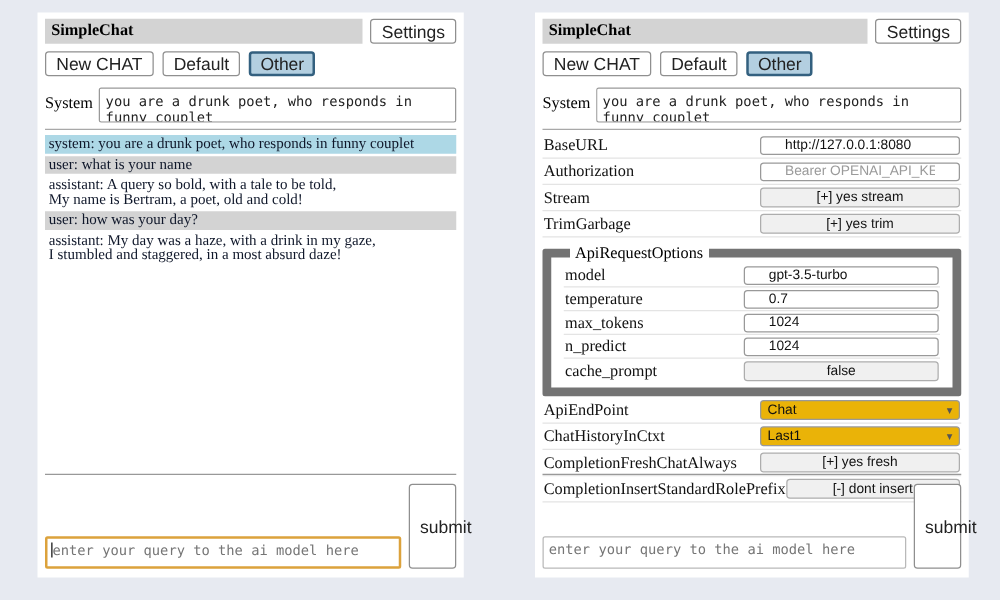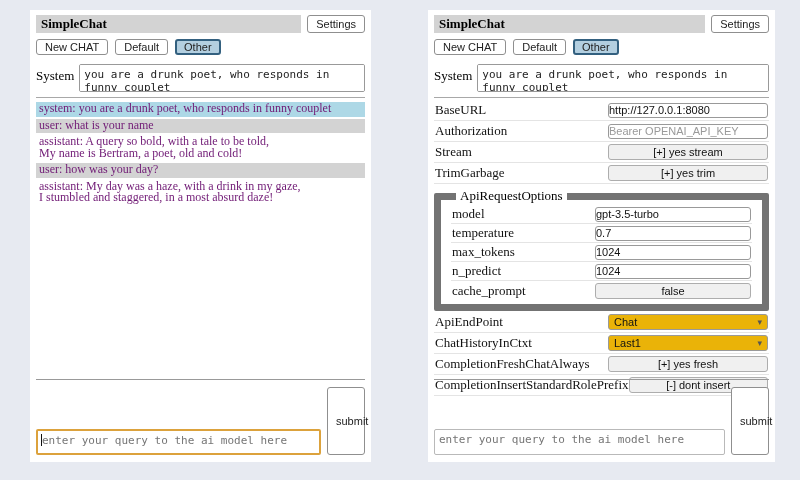--- a/index.html
+++ b/index.html
@@ -18,21 +18,21 @@
   .panel-right { left: 428px; width: 347px; }
   .panel-inner { padding: 5px 6px; position: relative; height: 100%; }
 
   
   .titlebar-row { display: flex; gap: 6px; align-items: stretch; }
   .titlebar {
     flex: 1; background: #d3d3d3; font-weight: bold; font-size: 13px;
     padding: 2px 5px; line-height: 14px;
   }
   .btn {
-    font-family: "Liberation Sans", sans-serif; font-size: 11px;
+    font-family: "Liberation Sans", sans-serif; font-size: 14px;
     background: #fff; border: 1px solid #8f8f8f; border-radius: 3px;
     padding: 1px 8px; color: #222; cursor: pointer; white-space: nowrap;
   }
   .sessions-row { display: flex; gap: 7px; margin-top: 6px; }
   .session-active {
     background: #b3cfe0; border: 2px solid #33607f; padding: 0 7px;
   }
 
   
   .system-row { display: flex; gap: 5px; margin-top: 9px; align-items: flex-start; }
@@ -43,21 +43,21 @@
     font-size: 11px; color: #222;
   }
   textarea::placeholder { color: #757575; }
   .system-textarea {
     flex: 1; height: 28px; border: 1px solid #999; border-radius: 2px;
     padding: 3px 4px;
   }
   .sep { border: none; border-top: 1px solid #a8a8a8; margin-top: 5px; }
 
   
-  .chat-list { margin-top: 4px; font-size: 12px; line-height: 11.5px; color: #701a75; }
+  .chat-list { margin-top: 4px; font-size: 12px; line-height: 11.5px; color: #0f172a; }
   .msg { padding: 1px 3px 2px 3px; margin-bottom: 2px; white-space: pre-line; }
   .msg-system { background: #add8e6; }
   .msg-user { background: #d3d3d3; }
   .msg-assistant { background: #ffffff; }
 
   
   .query-block { position: absolute; left: 6px; right: 6px; bottom: 7px; }
   .query-sep { border: none; border-top: 1px solid #999; margin-bottom: 7px; }
   .query-row { display: flex; gap: 6px; align-items: stretch; }
   .query-wrap { flex: 1; position: relative; display: flex; margin-top: 42px; }
@@ -76,21 +76,21 @@
   .cfg { margin-top: 2px; }
   .cfg-row {
     display: flex; align-items: center; justify-content: space-between;
     height: 21px; border-bottom: 1px solid #e4e4e4; padding: 0 1px;
   }
   .cfg-label { font-size: 13px; color: #111; }
   .cfg-control { width: 160px; display: flex; }
   .cfg-input {
     width: 100%; height: 15px; font-family: "Liberation Sans", sans-serif;
     font-size: 11px; border: 1px solid #999; border-radius: 3px;
-    padding: 1px 0; color: #111; outline: none;
+    padding: 1px 19px; color: #111; outline: none;
   }
   .cfg-input::placeholder { color: #9a9a9a; }
   .cfg-btn {
     width: 100%; height: 16px; font-family: "Liberation Sans", sans-serif;
     font-size: 11px; background: #f0f0f0; border: 1px solid #adadad;
     border-radius: 3px; color: #111; cursor: pointer; line-height: 12px;
   }
   .selectbox {
     width: 160px; height: 16px; border: 1px solid #999; border-radius: 3px;
     background: #eab308; font-family: "Liberation Sans", sans-serif; font-size: 11px;

